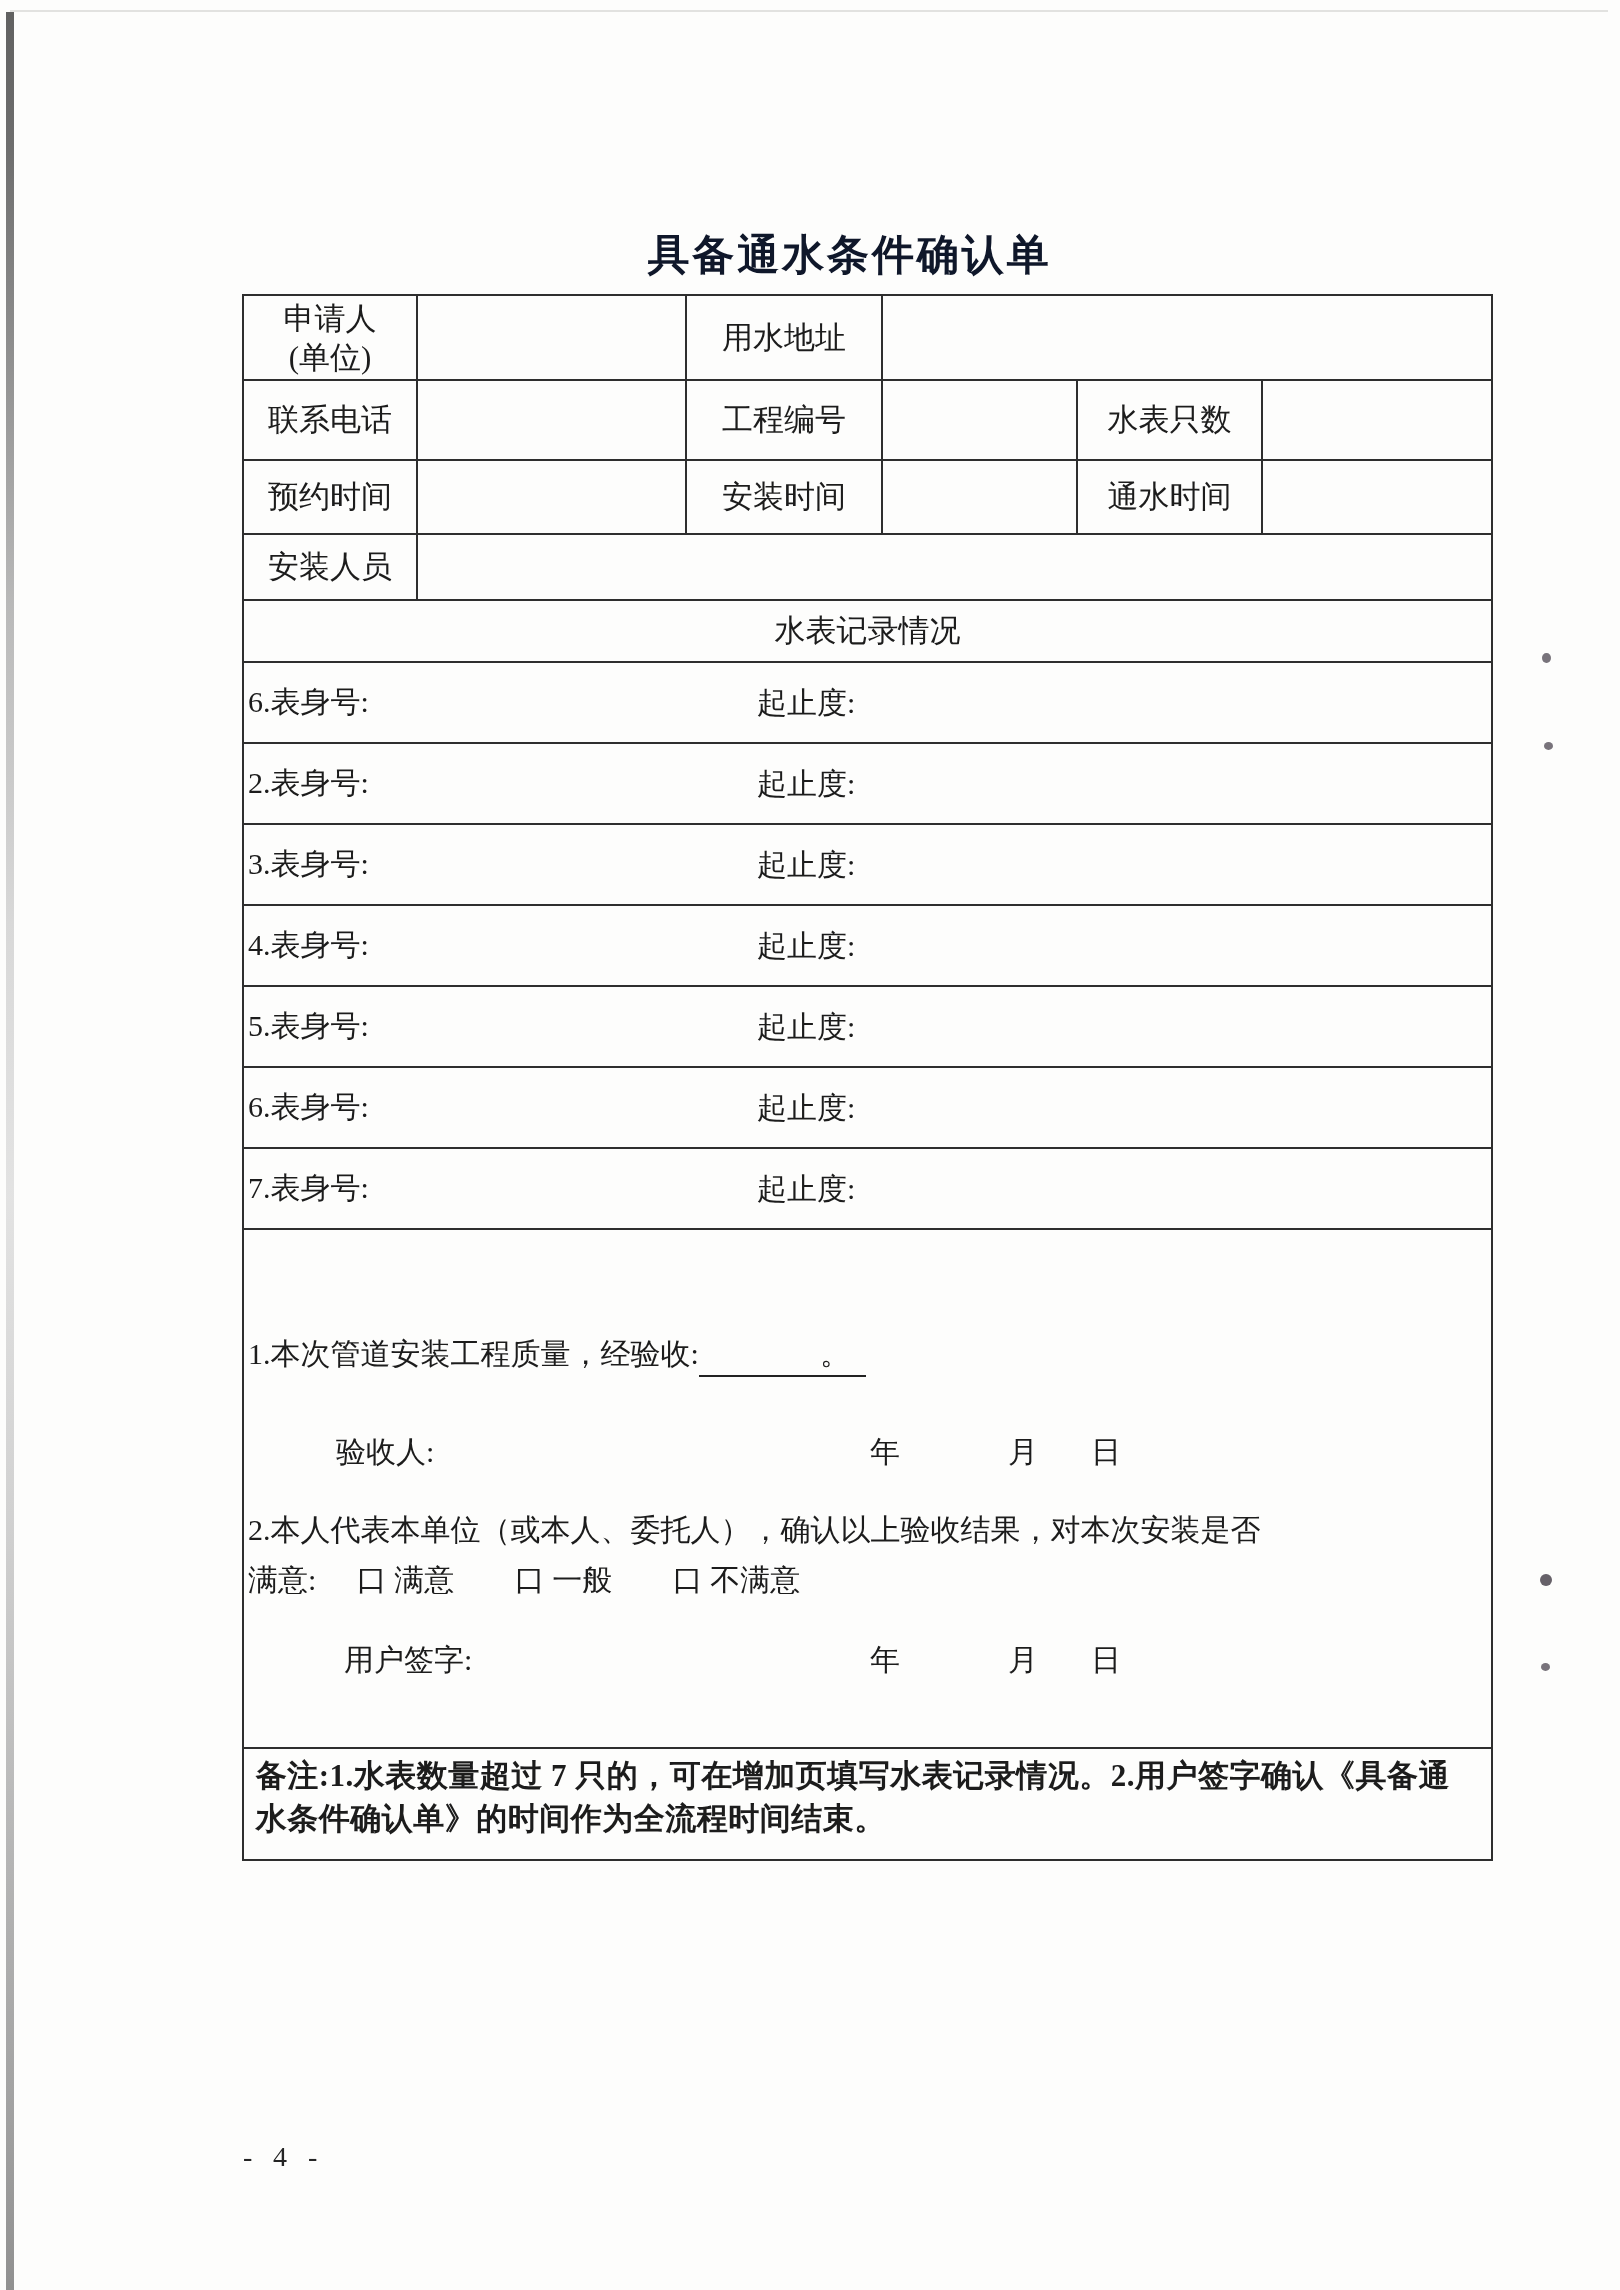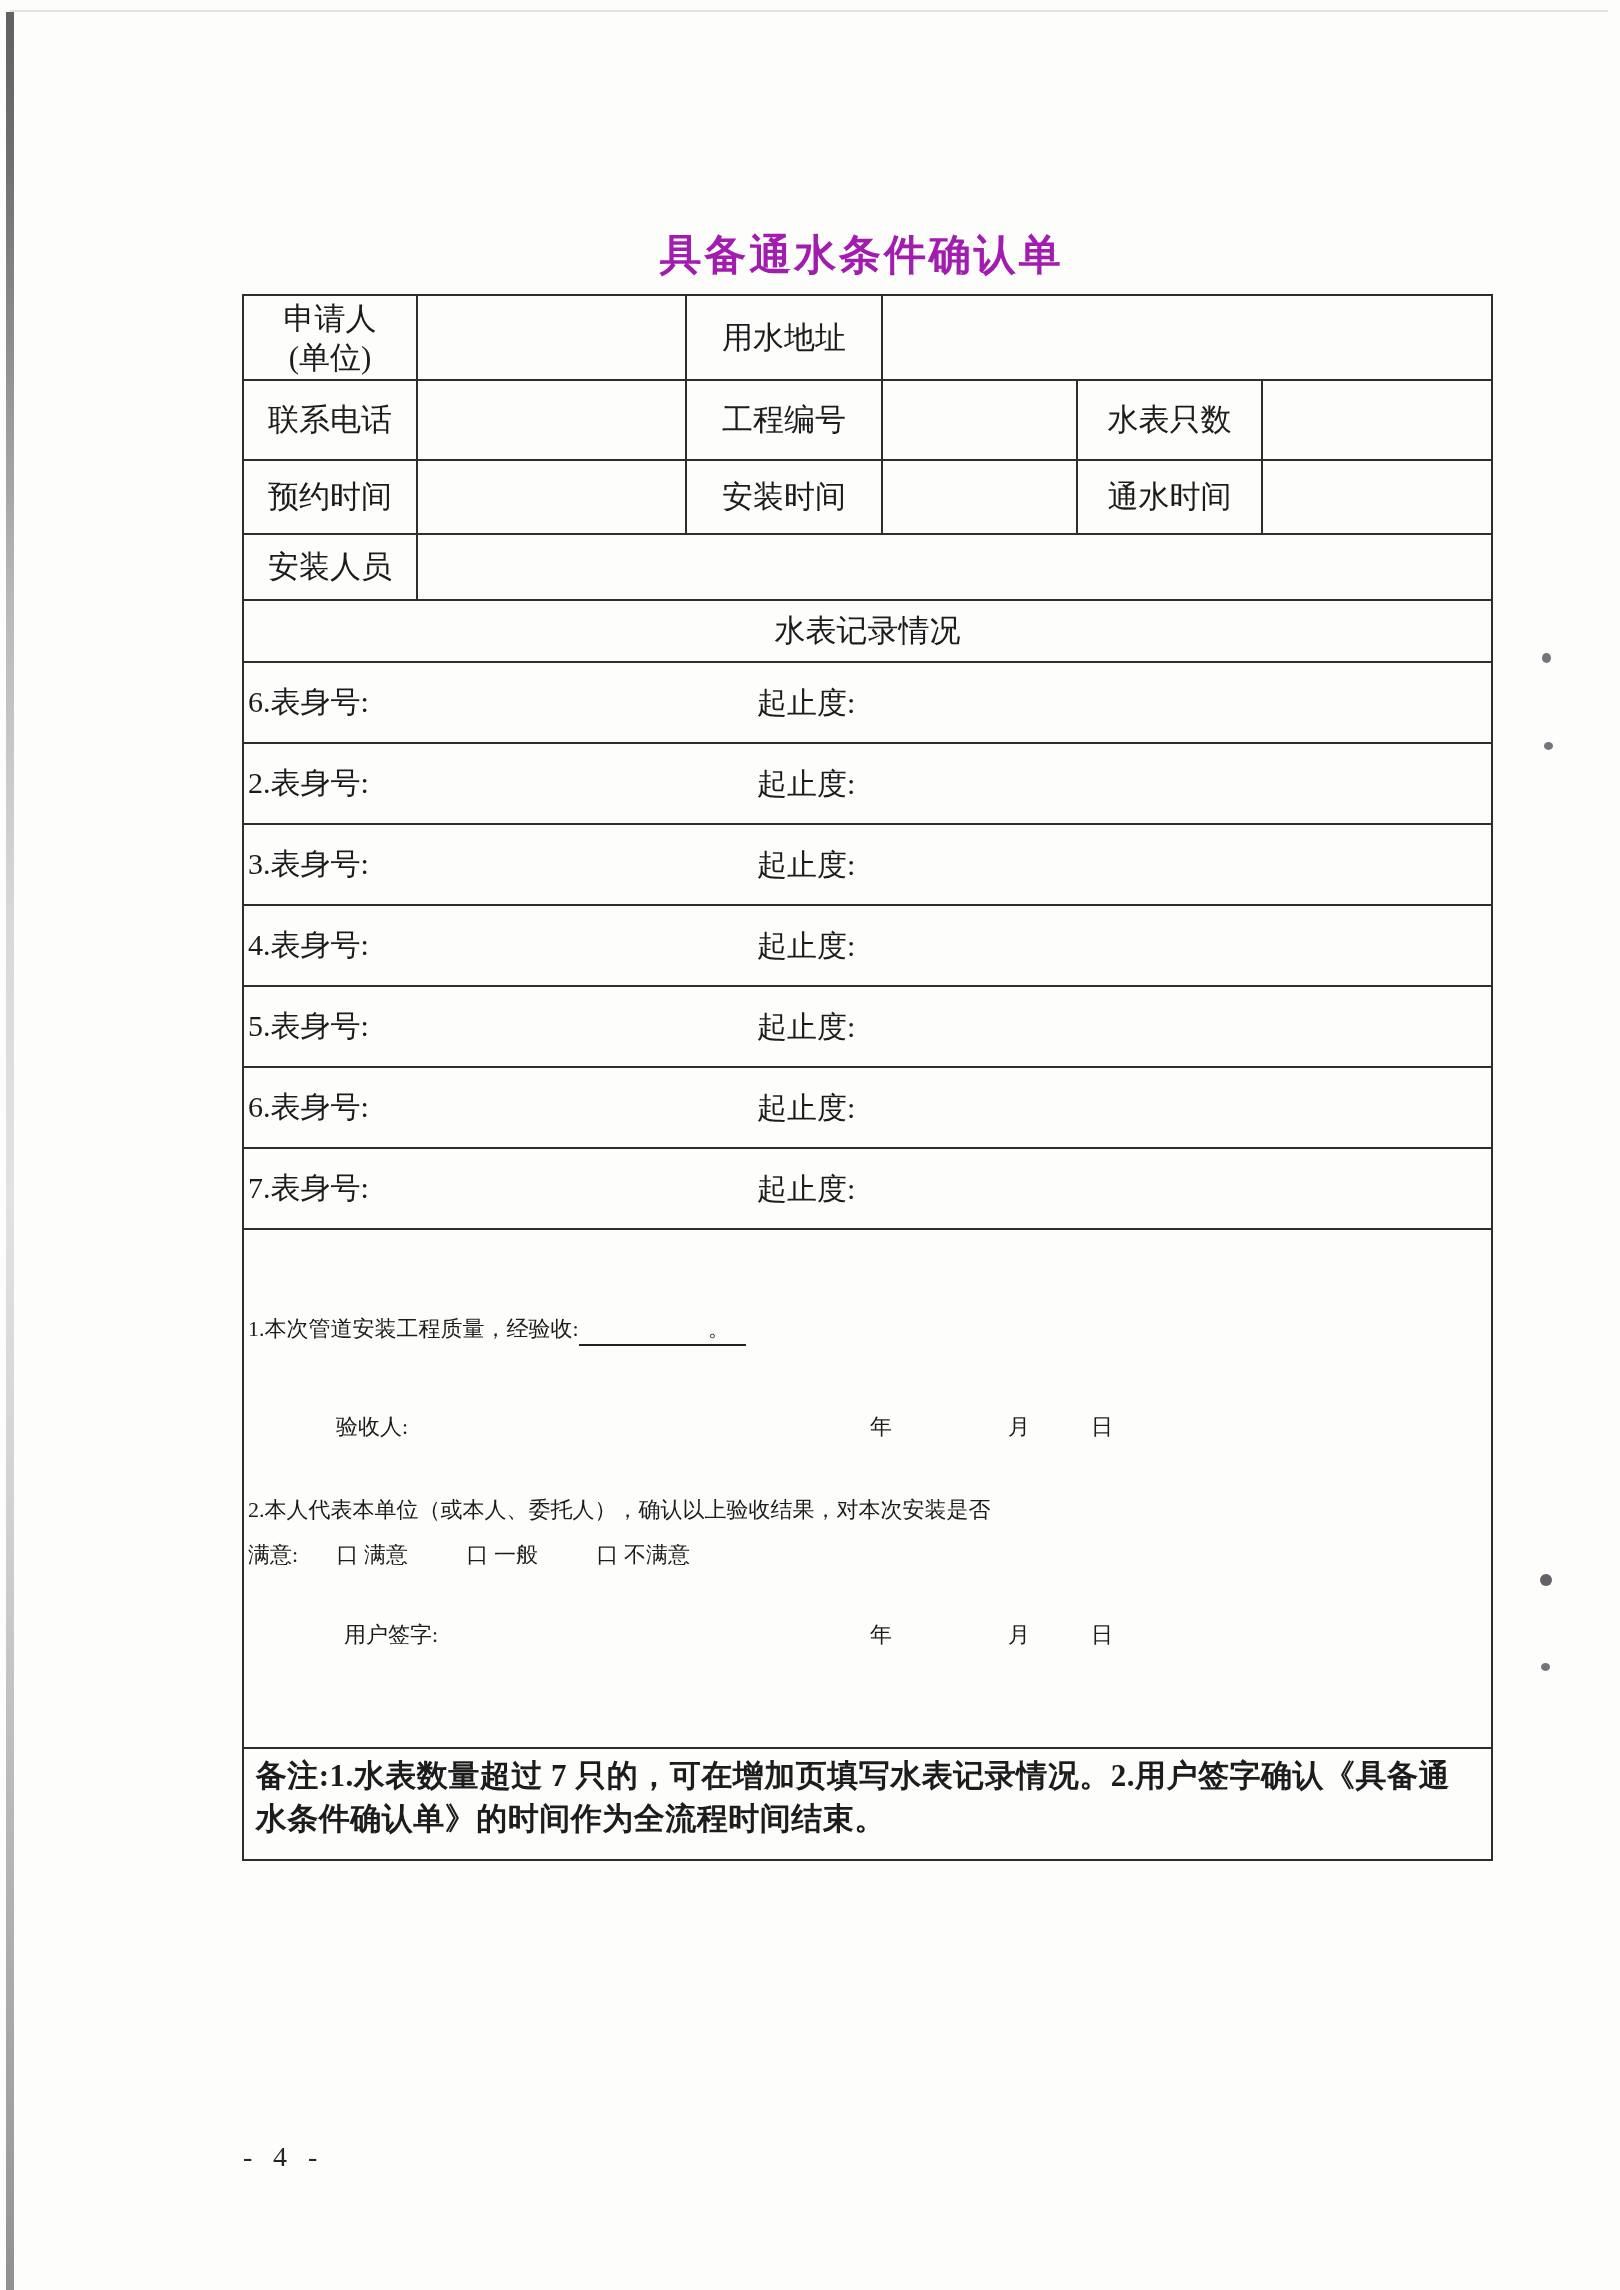--- a/index.html
+++ b/index.html
@@ -18,23 +18,23 @@
     opacity:.8;
   }
   .scan-edge-top{position:absolute;left:9.8px;top:9.8px;width:1598px;height:2px;background:#e2e2e0;}
   .speck{position:absolute;border-radius:50%;background:#4c4650;opacity:.75;filter:blur(0.6px);}
   .speck.s1{left:1542px;top:653px;width:8.8px;height:9.8px;}
   .speck.s2{left:1544px;top:742px;width:8.8px;height:7.8px;}
   .speck.s3{left:1540px;top:1574px;width:11.8px;height:11.8px;opacity:.85;}
   .speck.s4{left:1541px;top:1663px;width:8.8px;height:7.8px;}
 
   .title{
-    position:absolute;left:236px;top:227px;width:1251px;
+    position:absolute;left:224px;top:227px;width:1251px;
     text-align:center;font-family:"Liberation Sans","DejaVu Sans",sans-serif;
-    font-weight:bold;font-size:42px;letter-spacing:2.9px;color:#a21caf;
+    font-weight:bold;font-size:42px;letter-spacing:2.9px;color:#0f172a;
   }
 
   .form{
     position:absolute;left:242px;top:294px;width:1251px;height:1567px;
     border:2.9px solid #2e2e2e;display:flex;flex-direction:column;
     box-sizing:border-box;background:transparent;
   }
   .row{display:flex;border-bottom:2px solid #2e2e2e;box-sizing:border-box;flex:0 0 auto;}
   .row.last{border-bottom:none;flex:1 1 auto;}
   .cell{
@@ -54,21 +54,21 @@
   .mcell{position:relative;justify-content:flex-start;font-size:30px;}
   .m-body{margin-left:3.9px;}
   .m-read{position:absolute;left:513px;top:50%;transform:translateY(-50%);}
 
   
   .sig-side{
     width:118px;border-right:2px solid #2e2e2e;box-sizing:border-box;
     display:flex;flex-direction:column;align-items:center;justify-content:center;
     font-size:31px;line-height:52px;
   }
-  .sig-main{flex:1 1 auto;position:relative;font-size:22px;}
+  .sig-main{flex:1 1 auto;position:relative;font-size:30px;margin-top:20px;}
   .sig-line{position:absolute;left:3.9px;right:7.8px;}
   .sig-item1{top:84px;}
   .blank-underline{
     display:inline-block;width:167px;border-bottom:2px solid #222;
     text-align:right;padding-right:15.7px;box-sizing:border-box;
   }
   .sig-acceptor{top:182px;height:43px;}
   .sig-acceptor .lab{position:absolute;left:88px;}
   .sig-item2{top:257px;line-height:45px;}
   .sig-options{top:310px;}

